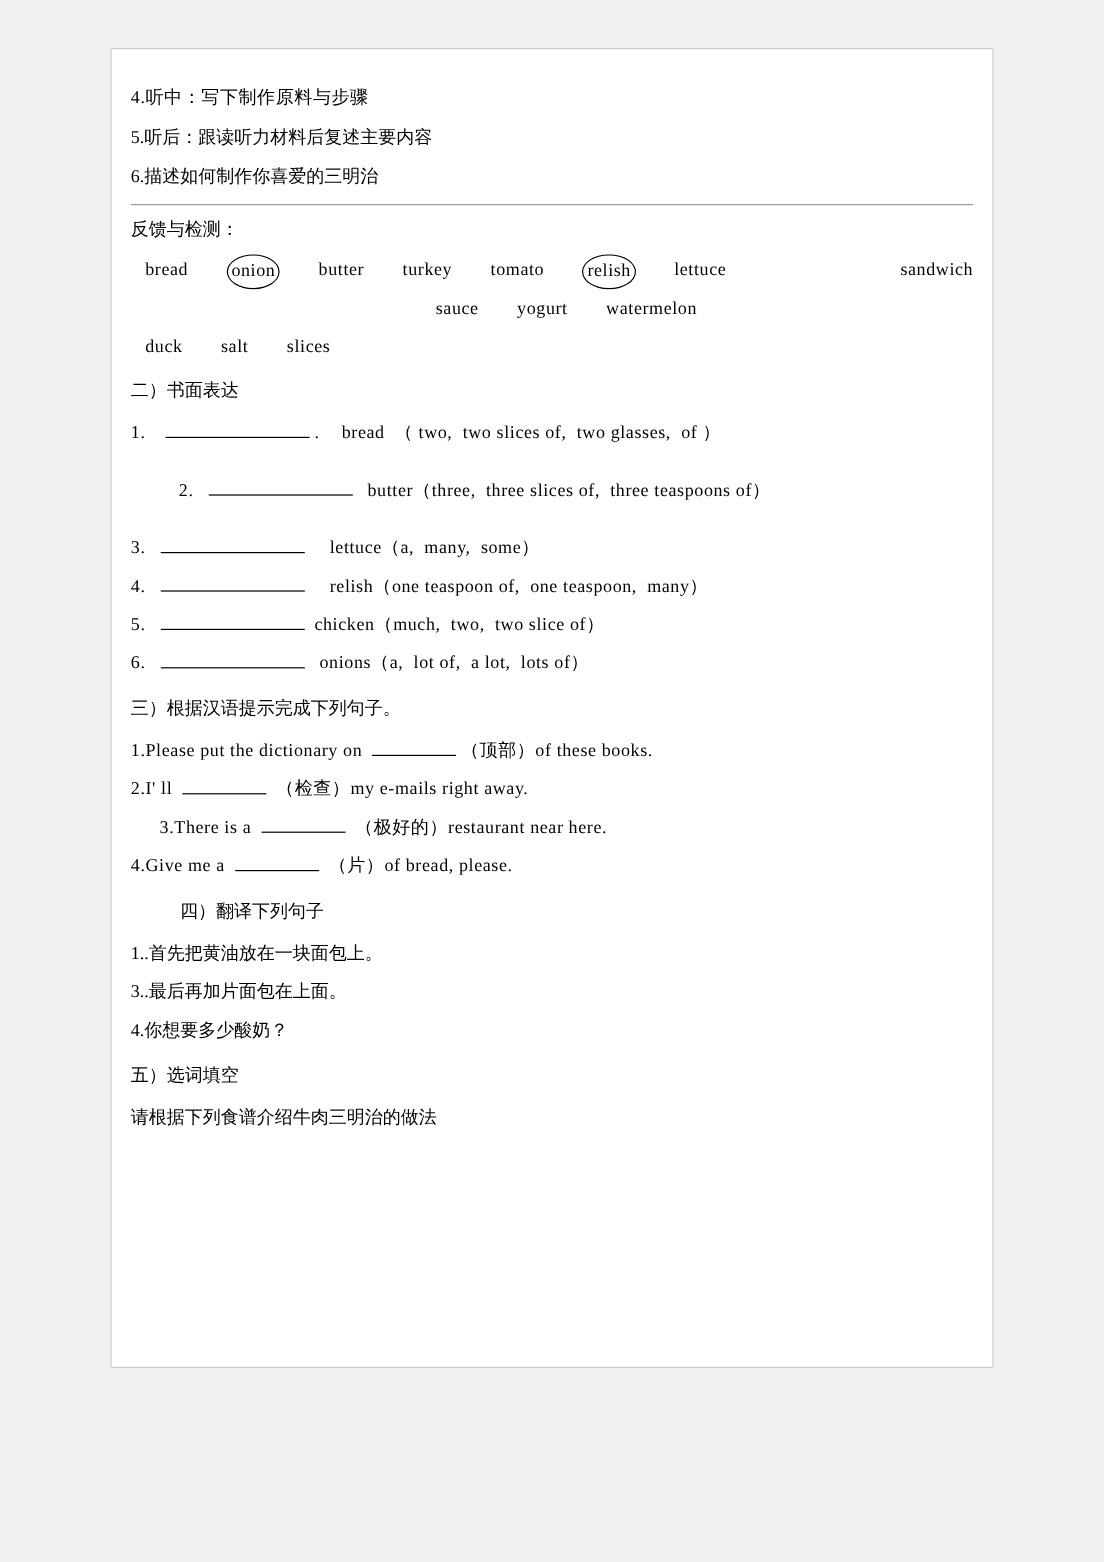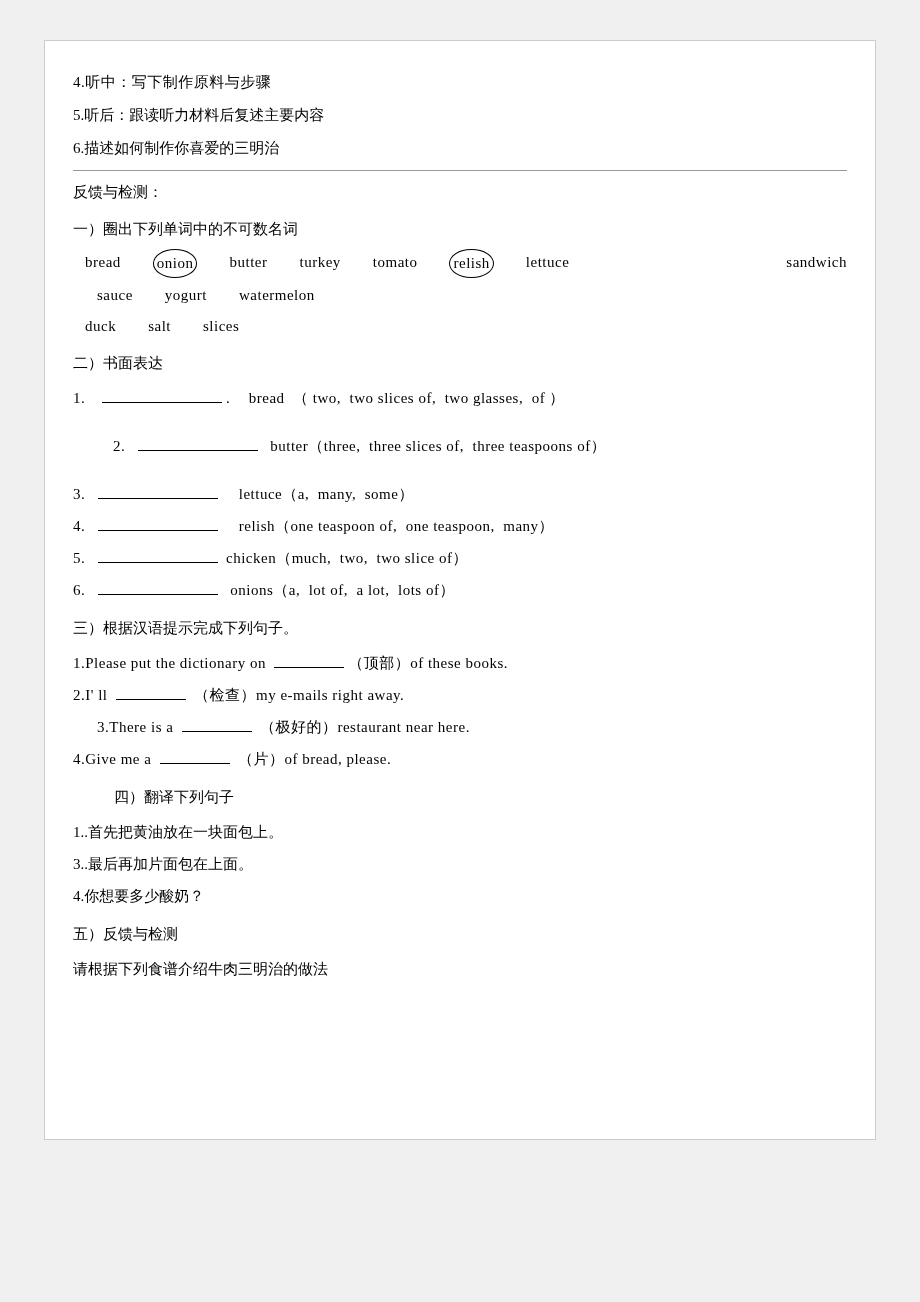--- a/index.html
+++ b/index.html
@@ -14,23 +14,23 @@
       color: #000;
       display: flex;
       justify-content: center;
       align-items: flex-start;
       min-height: 1302px;
       padding: 40px 20px;
     }
     .page-container {
       background-color: #fff;
       border: 1px solid #ccc;
-      width: 832px;
+      width: 736px;
       min-height: 1100px;
-      padding: 28px 28px;
+      padding: 28px 16px;
       line-height: 1.8;
     }
     .section-line {
       margin-bottom: 6px;
     }
     .divider {
       border: none;
       border-top: 1px solid #999;
       margin: 8px 0;
     }
@@ -68,20 +68,21 @@
       min-width: 70px;
       height: 1em;
       margin: 0 4px;
     }
     .exercise-block {
       margin: 2px 0 2px 0;
       line-height: 2;
     }
     .indent {
       margin-left: 24px;
+      justify-content: center;
     }
     .indent2 {
       margin-left: 40px;
     }
     .en-text {
       font-family: 'Times New Roman', Times, serif;
       font-size: 15px;
       letter-spacing: 0.5px;
     }
   </style>
@@ -99,23 +100,20 @@
   <div class="section-line">
     <span style="font-family:'SimSun',serif;">6.描述如何制作你喜爱的三明治</span>
   </div>
 
   <hr class="divider">
 
   <div class="section-line">
     <span>反馈与检测：</span>
   </div>
 
-  <div class="section-title">
-    <span>一）圈出下列单词中的不可数名词</span>
-  </div>
 
   <div class="words-row">
     <span class="word-item en-text">bread</span>
     <span class="word-item en-text"><span class="circled">onion</span></span>
     <span class="word-item en-text">butter</span>
     <span class="word-item en-text">turkey</span>
     <span class="word-item en-text">tomato</span>
     <span class="word-item en-text"><span class="circled">relish</span></span>
     <span class="word-item en-text">lettuce</span>
     <span class="word-item en-text" style="margin-left:auto;">sandwich</span>
@@ -191,20 +189,20 @@
     <span>1..首先把黄油放在一块面包上。</span>
   </div>
   <div class="exercise-block">
     <span>3..最后再加片面包在上面。</span>
   </div>
   <div class="exercise-block">
     <span>4.你想要多少酸奶？</span>
   </div>
 
   <div class="section-title" style="margin-top:10px;">
-    <span>五）反馈与检测</span>
+    <span>五）选词填空</span>
   </div>
 
   <div class="exercise-block">
     <span>请根据下列食谱介绍牛肉三明治的做法</span>
   </div>
 
 </div>
 
 </body></html>

